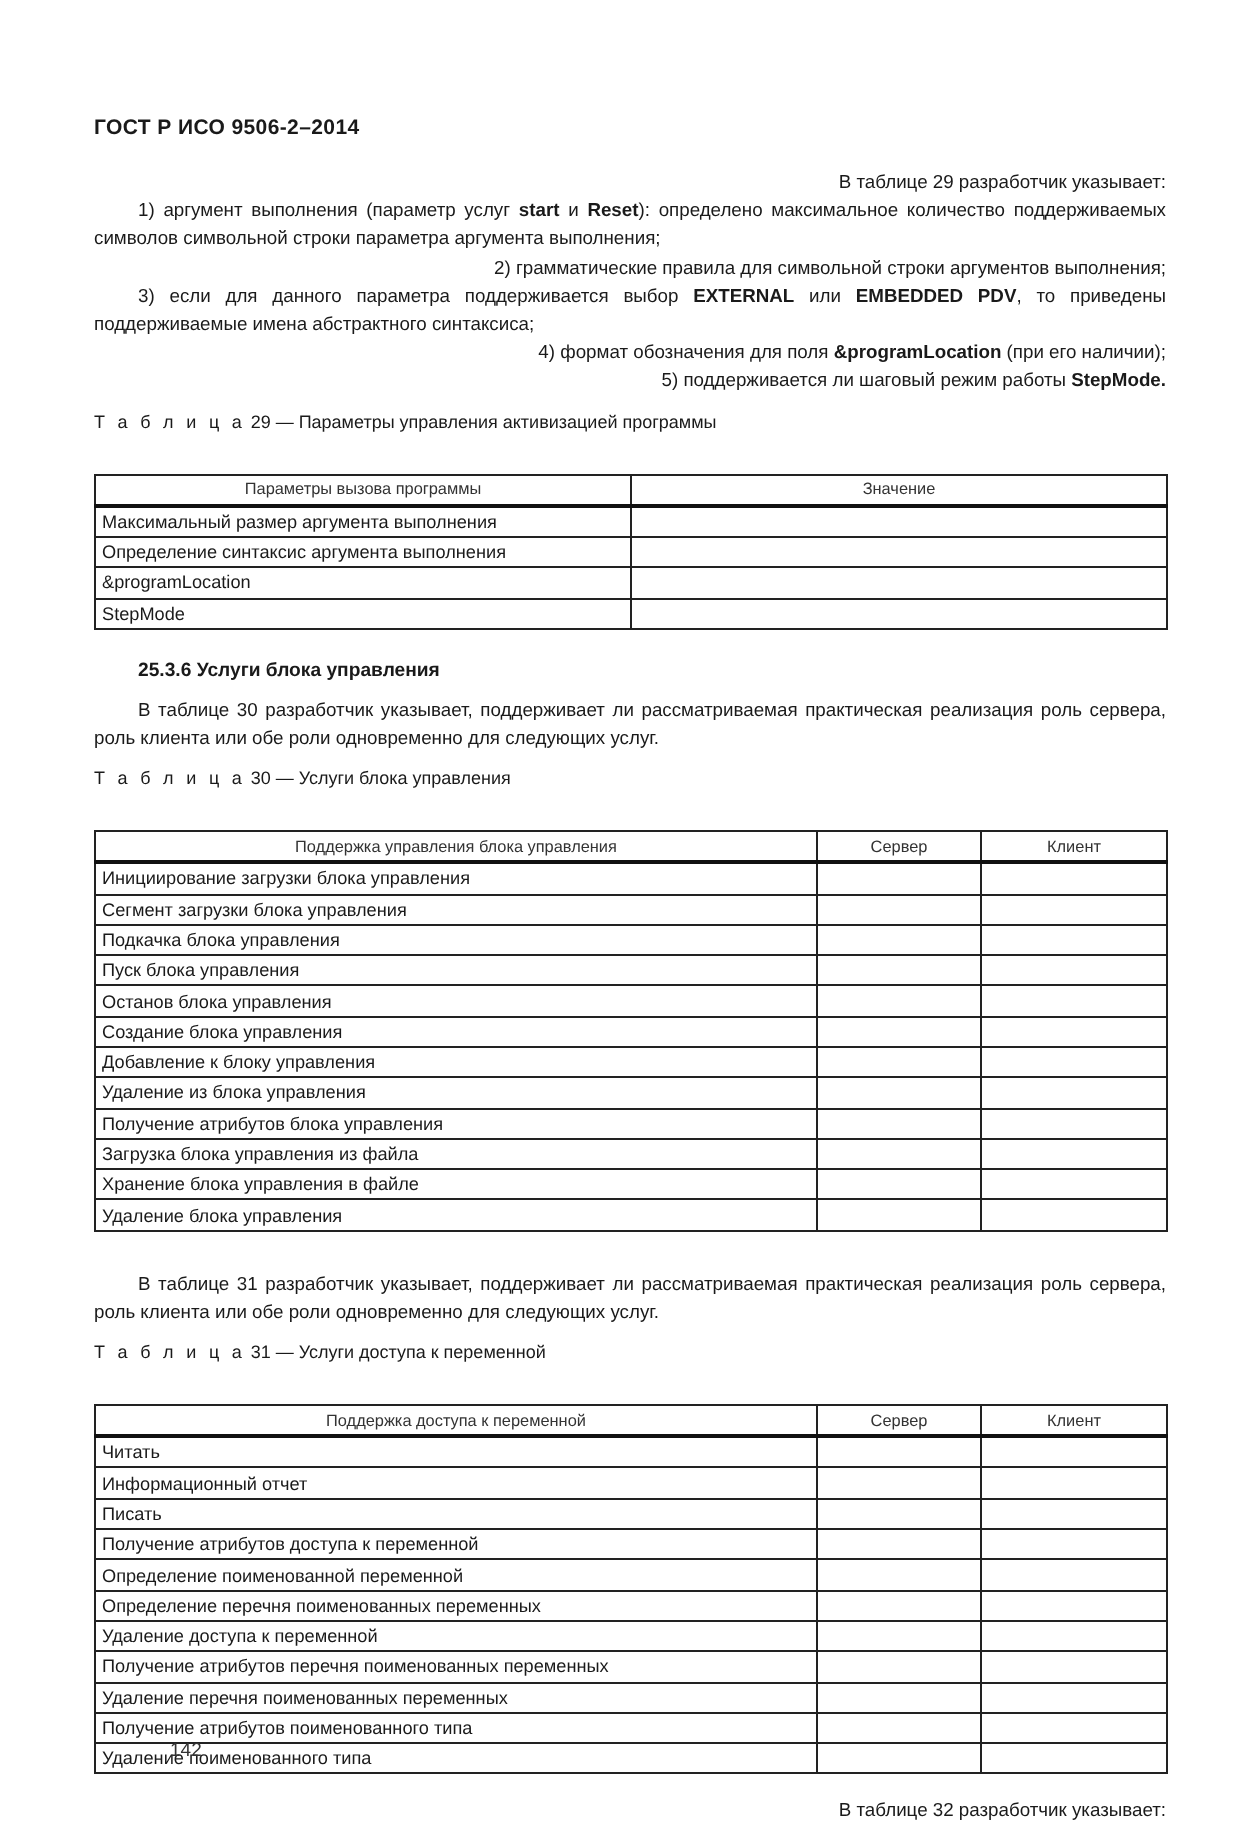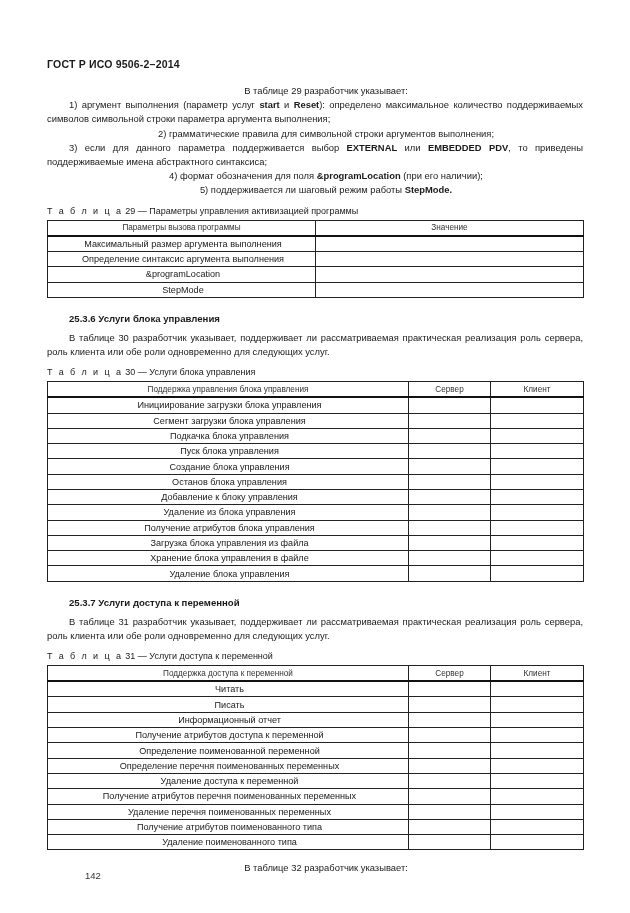--- a/index.html
+++ b/index.html
@@ -45,21 +45,21 @@
 
   p.body-text {
     margin: 0;
     font-size: 9.4px;
     line-height: 14.2px;
     text-align: justify;
     text-justify: inter-word;
     color: #1a1a1a;
   }
   p.body-text.indent { text-indent: 22px; }
-  p.no-justify { text-align: center; }
+  p.no-justify { text-align: right; }
 
   b, .b { font-weight: bold; }
 
   h3.subhead {
     margin: 0;
     font-size: 9.6px;
     font-weight: bold;
     line-height: 14px;
     padding-left: 22px;
   }
@@ -77,39 +77,39 @@
   }
   .tbl-caption .tword {
     letter-spacing: 1.9px;
   }
 
   
   table.gost {
     border-collapse: collapse;
     width: 536px;
     table-layout: fixed;
-    margin-top: 2px;
+    margin-top: 19px;
     font-size: 9px;
   }
   table.gost td, table.gost th {
     border: 1px solid #222;
     padding: 0;
     height: 14.3px;
     vertical-align: middle;
   }
   table.gost th {
     font-weight: normal;
     font-size: 8.2px;
     text-align: center;
     border-bottom: 2px solid #111;
     height: 14px;
     color: #333;
   }
   table.gost td.label {
-    text-align: center;
+    text-align: left;
     padding-left: 3px;
     font-size: 9.1px;
     white-space: nowrap;
     overflow: hidden;
   }
   table.gost td.blank { }
 
   
   table.t29 col.c1 { width: 268px; }
   table.t29 col.c2 { width: 268px; }
@@ -222,26 +222,26 @@
             <td class="label">Подкачка блока управления</td>
             <td class="blank"></td>
             <td class="blank"></td>
           </tr>
         <tr>
             <td class="label">Пуск блока управления</td>
             <td class="blank"></td>
             <td class="blank"></td>
           </tr>
         <tr>
+            <td class="label">Останов блока управления</td>
+            <td class="blank"></td>
+            <td class="blank"></td>
+          </tr>
+        <tr>
             <td class="label">Создание блока управления</td>
-            <td class="blank"></td>
-            <td class="blank"></td>
-          </tr>
-        <tr>
-            <td class="label">Останов блока управления</td>
             <td class="blank"></td>
             <td class="blank"></td>
           </tr>
         <tr>
             <td class="label">Добавление к блоку управления</td>
             <td class="blank"></td>
             <td class="blank"></td>
           </tr>
         <tr>
             <td class="label">Удаление из блока управления</td>
@@ -266,21 +266,20 @@
         <tr>
             <td class="label">Удаление блока управления</td>
             <td class="blank"></td>
             <td class="blank"></td>
           </tr>
       </tbody>
     </table>
 
     <div class="gap-lg"></div>
 
-    <h3 class="subhead">25.3.7 Услуги доступа к переменной</h3>
     <div style="height:5px"></div>
     <p class="body-text indent">В таблице 31 разработчик указывает, поддерживает ли рассматриваемая практическая реализация роль сервера, роль клиента или обе роли одновременно для следующих услуг.</p>
 
     <div class="gap-sm"></div>
 
     <p class="tbl-caption"><span class="tword">Т а б л и ц а</span><span> 31 — Услуги доступа к переменной</span></p>
 
     <table class="gost t3x">
       <colgroup>
           <col class="c1">
@@ -294,26 +293,26 @@
           <th>Клиент</th>
         </tr>
       </thead>
       <tbody>
         <tr>
             <td class="label">Читать</td>
             <td class="blank"></td>
             <td class="blank"></td>
           </tr>
         <tr>
+            <td class="label">Информационный отчет</td>
+            <td class="blank"></td>
+            <td class="blank"></td>
+          </tr>
+        <tr>
             <td class="label">Писать</td>
-            <td class="blank"></td>
-            <td class="blank"></td>
-          </tr>
-        <tr>
-            <td class="label">Информационный отчет</td>
             <td class="blank"></td>
             <td class="blank"></td>
           </tr>
         <tr>
             <td class="label">Получение атрибутов доступа к переменной</td>
             <td class="blank"></td>
             <td class="blank"></td>
           </tr>
         <tr>
             <td class="label">Определение поименованной переменной</td>

